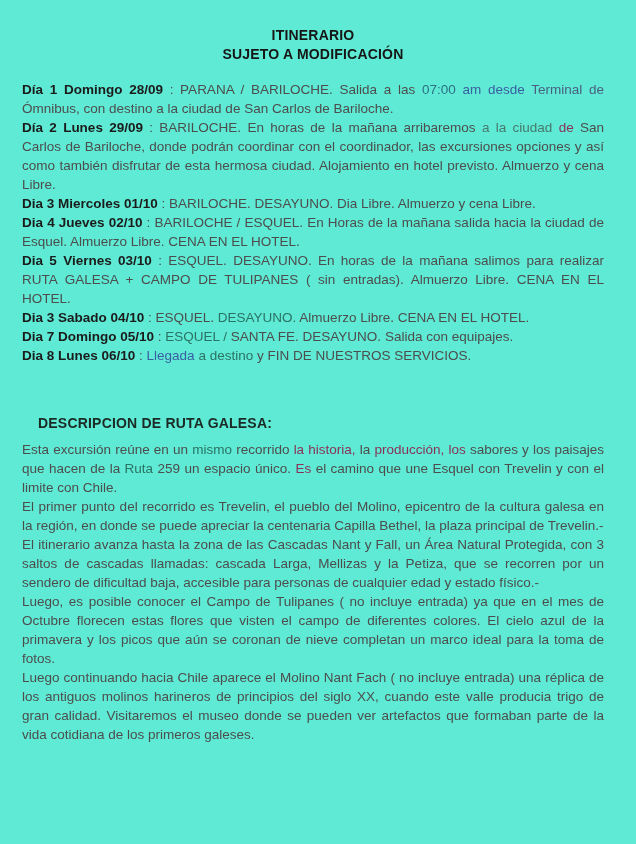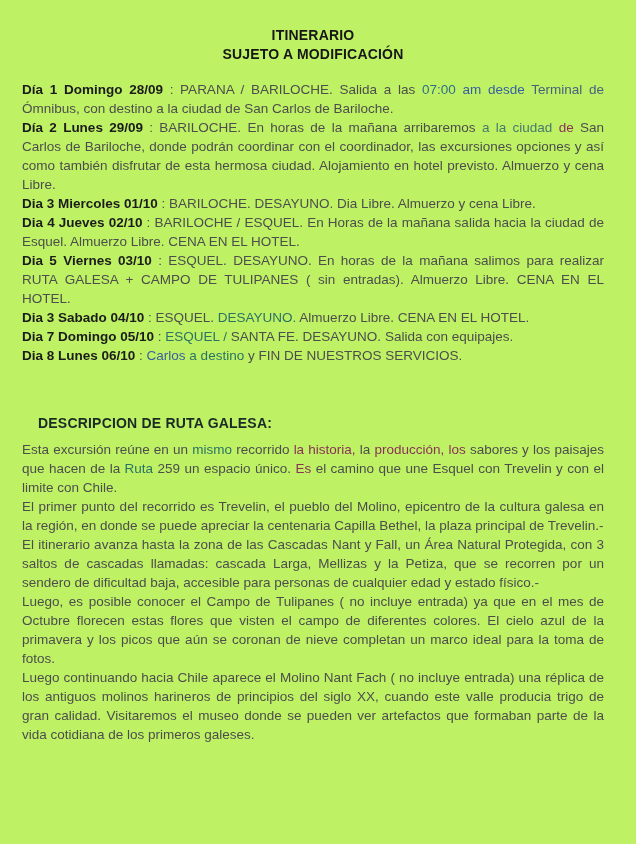--- a/index.html
+++ b/index.html
@@ -5,21 +5,21 @@
   html, body {
     margin: 0;
     padding: 0;
     background: #ffffff;
   }
   .page {
     width: 636px;
     height: 844px;
     box-sizing: border-box;
     padding: 26px 32px 20px 22px;
-    background: #bef264;
+    background: #5eead4;
     font-family: "Liberation Sans", sans-serif;
     font-size: 13.5px;
     line-height: 19px;
     color: #4d4d4d;
     overflow: hidden;
   }
   .doc-title, .doc-subtitle {
     text-align: center;
     font-weight: 700;
     color: #161616;
@@ -64,21 +64,21 @@
   <p class="doc-subtitle">SUJETO A MODIFICACIÓN</p>
 
   <div class="itinerary">
     <p class="entry"><strong>Día 1 Domingo 28/09</strong><span><span> : PARANA / BARILOCHE. Salida a las </span><span style="color: rgb(45, 112, 134);">07:00</span><span style="color: rgb(58, 95, 160);"> am desde</span><span style="color: rgb(73, 97, 127);"> Terminal de</span><span> Ómnibus, con destino a la ciudad de San Carlos de Bariloche.</span></span></p>
     <p class="entry"><strong>Día 2 Lunes 29/09</strong><span><span> : BARILOCHE. En horas de la mañana arribaremos </span><span style="color: rgb(71, 121, 109);">a la ciudad </span><span style="color: rgb(138, 49, 88);">de</span><span> San Carlos de Bariloche, donde podrán coordinar con el coordinador, las excursiones opciones y así como también disfrutar de esta hermosa ciudad. Alojamiento en hotel previsto. Almuerzo y cena Libre.</span></span></p>
     <p class="entry"><strong>Dia 3 Miercoles 01/10</strong><span><span> : BARILOCHE. DESAYUNO. Dia Libre. Almuerzo y cena Libre.</span></span></p>
     <p class="entry"><strong>Dia 4 Jueves 02/10</strong><span><span> : BARILOCHE / ESQUEL. En Horas de la mañana salida hacia la ciudad de Esquel. Almuerzo Libre. CENA EN EL HOTEL.</span></span></p>
     <p class="entry"><strong>Dia 5 Viernes 03/10</strong><span><span> : ESQUEL. DESAYUNO. En horas de la mañana salimos para realizar RUTA GALESA + CAMPO DE TULIPANES ( sin entradas). Almuerzo Libre. CENA EN EL HOTEL.</span></span></p>
     <p class="entry"><strong>Dia 3 Sabado 04/10</strong><span><span> : ESQUEL. </span><span style="color: rgb(43, 114, 101);">DESAYUNO.</span><span> Almuerzo Libre. CENA EN EL HOTEL.</span></span></p>
     <p class="entry"><strong>Dia 7 Domingo 05/10</strong><span><span> : </span><span style="color: rgb(43, 114, 101);">ESQUEL /</span><span> SANTA FE. DESAYUNO. Salida con equipajes.</span></span></p>
-    <p class="entry"><strong>Dia 8 Lunes 06/10</strong><span><span> : </span><span style="color: rgb(58, 95, 160);">Carlos</span><span> </span><span style="color: rgb(43, 114, 101);">a destino</span><span> y FIN DE NUESTROS SERVICIOS.</span></span></p>
+    <p class="entry"><strong>Dia 8 Lunes 06/10</strong><span><span> : </span><span style="color: rgb(58, 95, 160);">Llegada</span><span> </span><span style="color: rgb(43, 114, 101);">a destino</span><span> y FIN DE NUESTROS SERVICIOS.</span></span></p>
   </div>
 
   <p class="section-heading">DESCRIPCION DE RUTA GALESA:</p>
 
   <div class="description-body">
     <p class="para"><span>Esta excursión reúne en un </span><span style="color: rgb(43, 114, 101);">mismo</span><span> recorrido </span><span style="color: rgb(138, 49, 88);">la historia,</span><span> la </span><span style="color: rgb(138, 49, 88);">producción,</span><span> </span><span style="color: rgb(138, 49, 88);">los</span><span> sabores y los paisajes que hacen de la </span><span style="color: rgb(43, 114, 101);">Ruta</span><span> 259 un espacio único. </span><span style="color: rgb(138, 49, 88);">Es</span><span> el camino que une Esquel con Trevelin y con el limite con Chile.</span></p>
     <p class="para"><span>El primer punto del recorrido es Trevelin, el pueblo del Molino, epicentro de la cultura galesa en la región, en donde se puede apreciar la centenaria Capilla Bethel, la plaza principal de Trevelin.-</span></p>
     <p class="para"><span>El itinerario avanza hasta la zona de las Cascadas Nant y Fall, un Área Natural Protegida, con 3 saltos de cascadas llamadas: cascada Larga, Mellizas y la Petiza, que se recorren por un sendero de dificultad baja, accesible para personas de cualquier edad y estado físico.-</span></p>
     <p class="para"><span>Luego, es posible conocer el Campo de Tulipanes ( no incluye entrada) ya que en el mes de Octubre florecen estas flores que visten el campo de diferentes colores. El cielo azul de la primavera y los picos que aún se coronan de nieve completan un marco ideal para la toma de fotos.</span></p>
     <p class="para"><span>Luego continuando hacia Chile aparece el Molino Nant Fach ( no incluye entrada) una réplica de los antiguos molinos harineros de principios del siglo XX, cuando este valle producia trigo de gran calidad. Visitaremos el museo donde se pueden ver artefactos que formaban parte de la vida cotidiana de los primeros galeses.</span></p>

